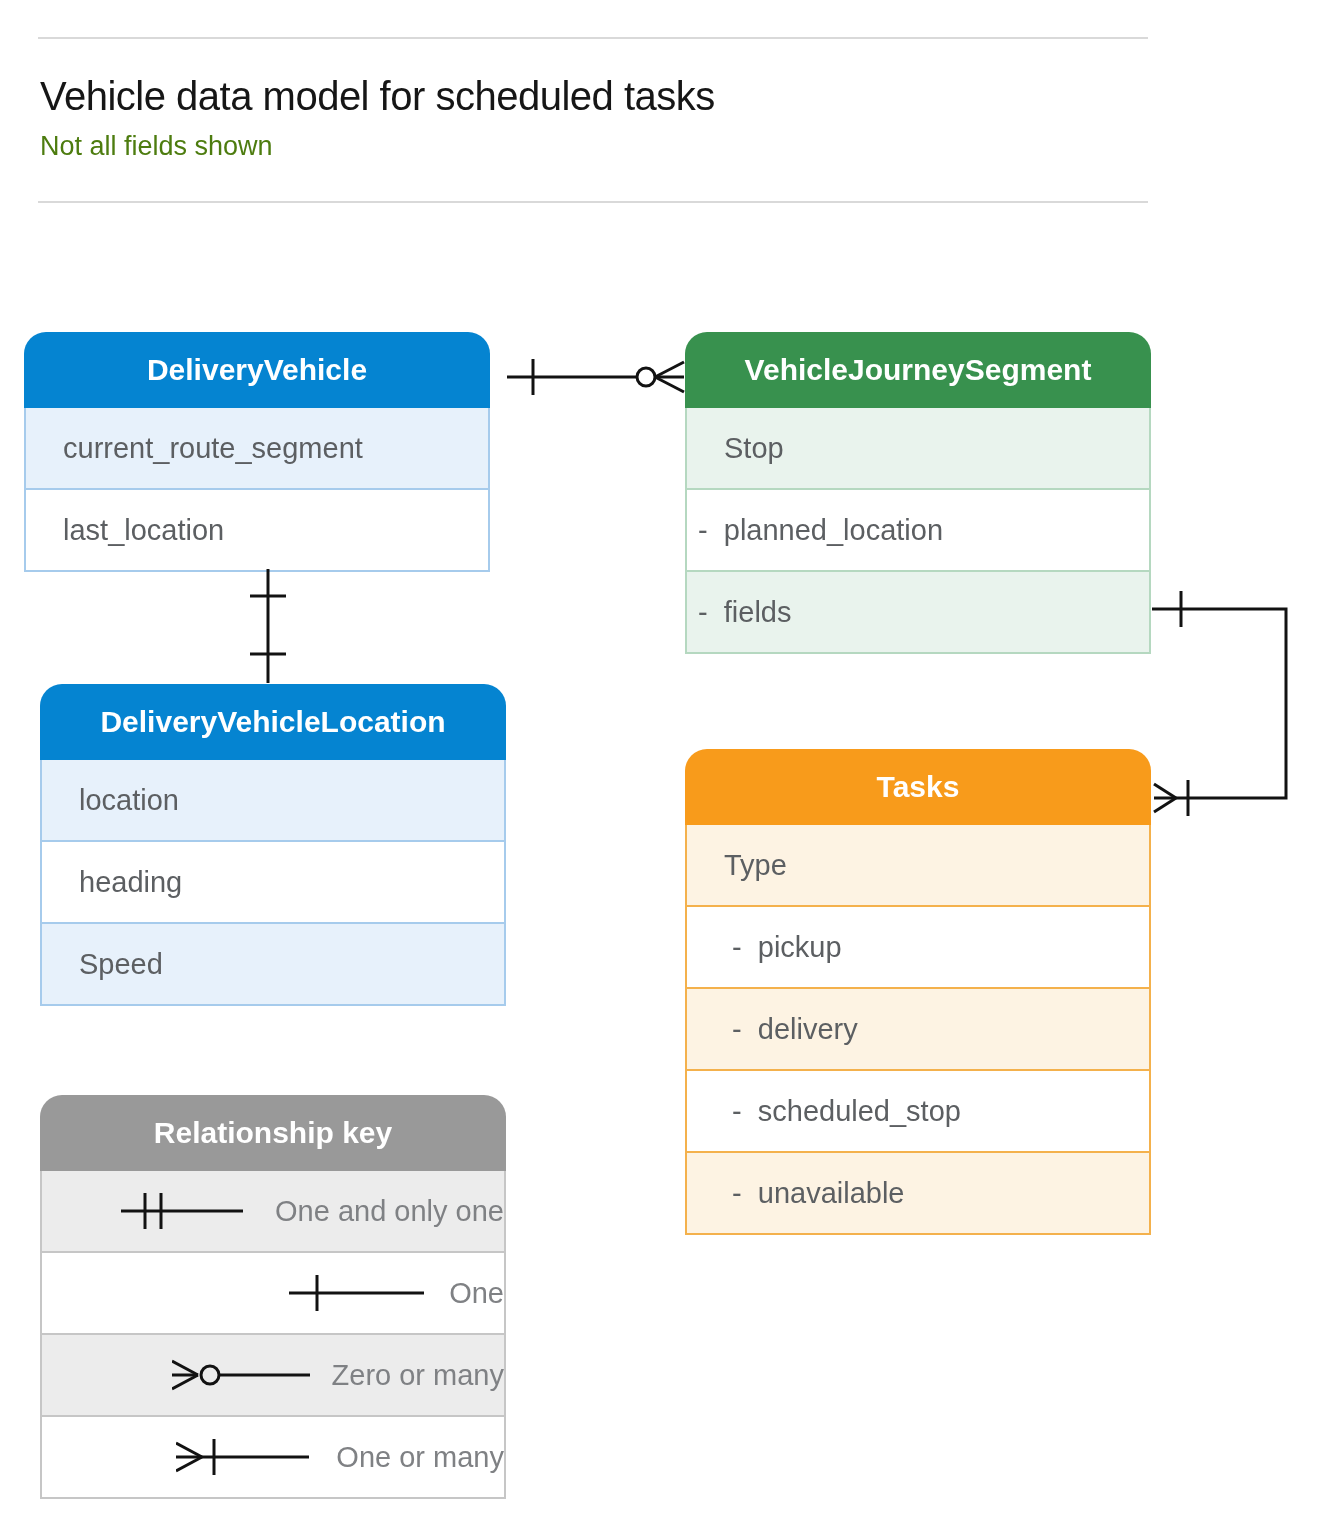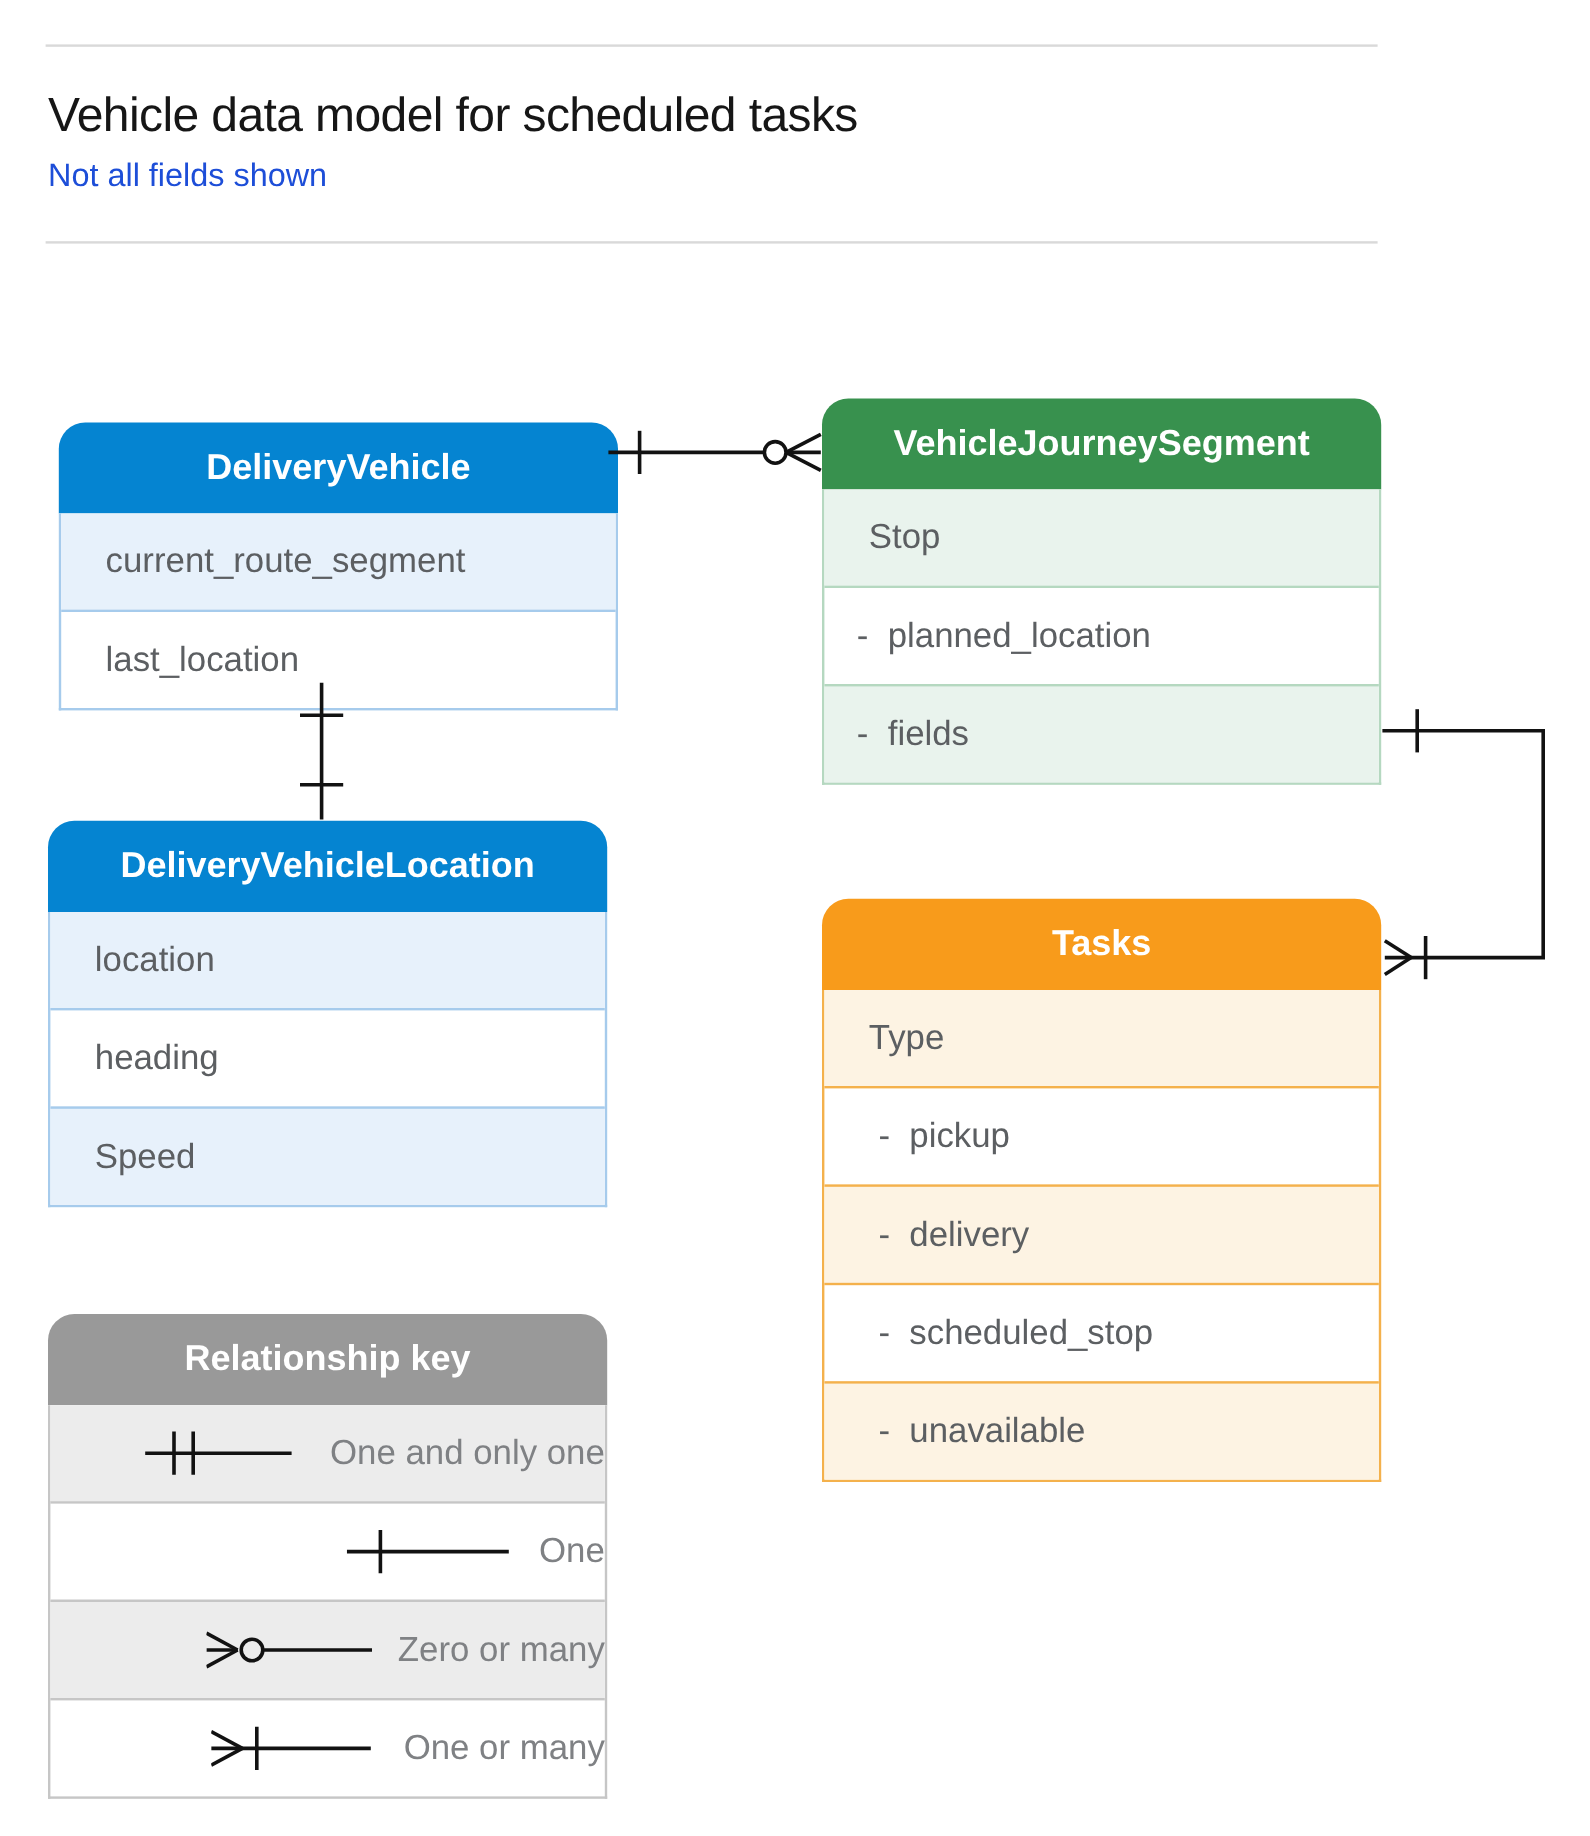--- a/index.html
+++ b/index.html
@@ -4,56 +4,56 @@
 <style>
   html,body{margin:0;padding:0;background:#ffffff;}
   body{width:1325px;height:1530px;font-family:"Liberation Sans",sans-serif;}
   #canvas{position:relative;width:1325px;height:1530px;background:#fff;overflow:hidden;}
 
   .rule{position:absolute;left:38px;width:1110px;height:2px;background:#d9d9d9;}
   #rule-top{top:37px;}
   #rule-bottom{top:201px;}
 
   #page-title{position:absolute;left:40px;top:74px;font-size:40px;font-weight:400;color:#161616;letter-spacing:-0.5px;}
-  #page-subtitle{position:absolute;left:40px;top:131px;font-size:27px;color:#1d4ed8;}
+  #page-subtitle{position:absolute;left:40px;top:131px;font-size:27px;color:#4d7c0f;}
 
   .tbl{position:absolute;width:466px;}
   .tbl-header{height:76px;border-radius:22px 22px 0 0;display:flex;align-items:center;justify-content:center;
               color:#fff;font-weight:700;font-size:30px;}
   .tbl-body{background:#fff;border:2px solid;border-top:none;}
   .tbl-row{height:80px;display:flex;align-items:center;padding-left:37px;font-size:29px;color:#5c5f62;
            border-top:2px solid;white-space:pre;}
   .tbl-row:first-child{border-top:none;}
 
   
   .t-blue .tbl-header{background:var(--blue);}
   .t-blue .tbl-body{border-color:var(--blue_border);}
   .t-blue .tbl-row{border-color:var(--blue_border);}
   .t-blue .alt{background:var(--blue_tint);}
   
   .t-green .tbl-header{background:var(--green);}
   .t-green .tbl-body{border-color:var(--green_border);}
   .t-green .tbl-row{border-color:var(--green_border);}
   .t-green .alt{background:var(--green_tint);}
-  .t-green .sub{padding-left:27px;}
+  .t-green .sub{padding-left:11px;}
   
   .t-orange .tbl-header{background:var(--orange);}
   .t-orange .tbl-body{border-color:var(--orange_border);}
   .t-orange .tbl-row{border-color:var(--orange_border);}
   .t-orange .alt{background:var(--orange_tint);}
   .t-orange .sub{padding-left:45px;}
   
   .t-gray .tbl-header{background:var(--gray);text-align:right;}
   .t-gray .tbl-body{border-color:var(--gray_border);}
   .t-gray .tbl-row{border-color:var(--gray_border);padding-left:22px;justify-content:flex-end;}
   .t-gray .alt{background:var(--gray_tint);}
   .legend-label{font-size:29px;color:#7f8184;margin-left:10px;white-space:pre;}
   .legend-sym{flex:0 0 auto;}
 
-  #tbl-delivery-vehicle{left:49px;top:332px;margin-top:20px;}
+  #tbl-delivery-vehicle{left:24px;top:332px;}
   #tbl-vehicle-journey-segment{left:685px;top:332px;}
   #tbl-delivery-vehicle-location{left:40px;top:684px;}
   #tbl-tasks{left:685px;top:749px;}
   #tbl-legend{left:40px;top:1095px;}
 
   #connector-overlay{position:absolute;left:0;top:0;pointer-events:none;}
   .conn{stroke:#121212;stroke-width:3;fill:none;}
 </style>
 </head>
 <body>

